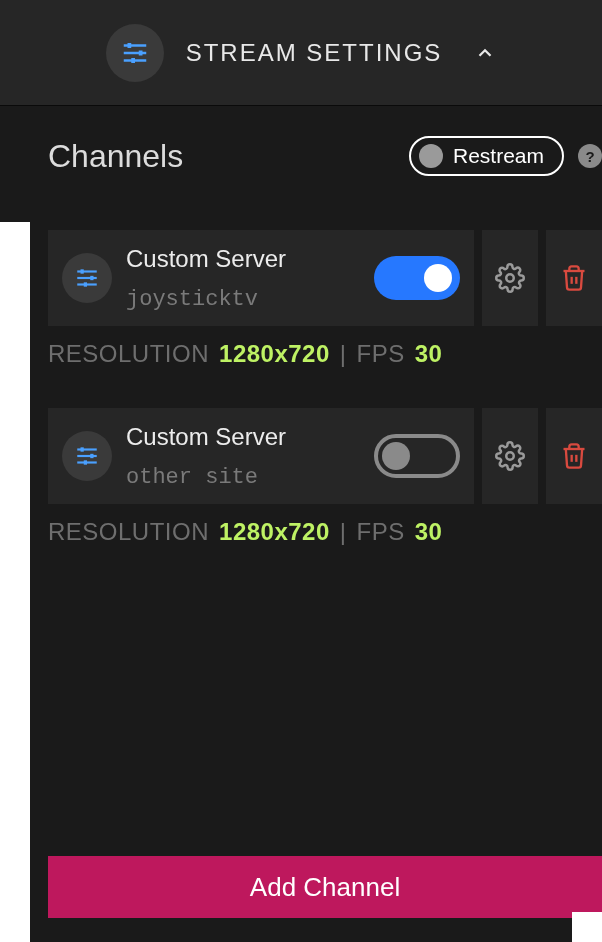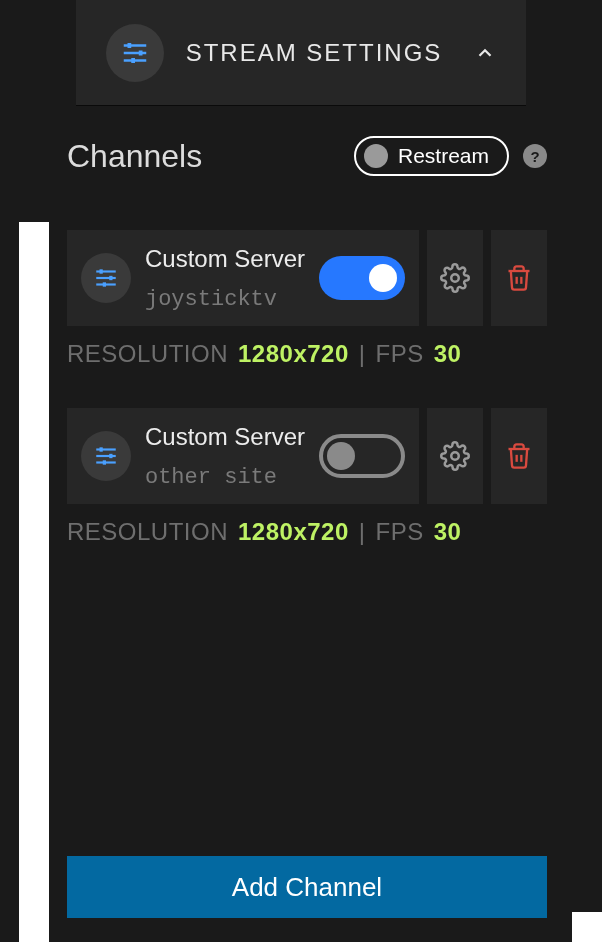--- a/index.html
+++ b/index.html
@@ -13,21 +13,20 @@
       height: 942px;
       background: #fff;
       overflow: hidden;
     }
     .app {
       width: 100%;
       height: 100%;
       background: #1a1a1a;
       display: flex;
       flex-direction: column;
-      align-items: center;
     }
     .header {
       height: 106px;
       background: #262626;
       border-bottom: 1px solid #0a0a0a;
       display: flex;
       align-items: center;
       justify-content: center;
       gap: 22px;
       padding: 0 30px;
@@ -73,21 +72,21 @@
       position:absolute;
       left:0;right:0;bottom:0;
       height: 720px;
       background:#fff;
     }
     .panel {
       flex: 1;
       background: #1a1a1a;
       display: flex;
       flex-direction: column;
-      padding: 30px 36px 24px 18px;
+      padding: 30px 0 24px 18px;
       position: relative;
     }
     .panel-header {
       display: flex;
       align-items: center;
       justify-content: space-between;
       margin-bottom: 54px;
     }
     .panel-title {
       color: #dcdcdc;
@@ -236,21 +235,21 @@
     .meta-value {
       color: #bef264;
       font-weight: 600;
     }
     .meta-sep {
       color: #6e6e6e;
     }
     .add-btn {
       margin-top: auto;
       height: 62px;
-      background: #0369a1;
+      background: #be185d;
       color: #fff;
       font-size: 26px;
       font-weight: 400;
       border: none;
       cursor: pointer;
       display: flex;
       align-items: center;
       justify-content: center;
     }
     .white-strip {

